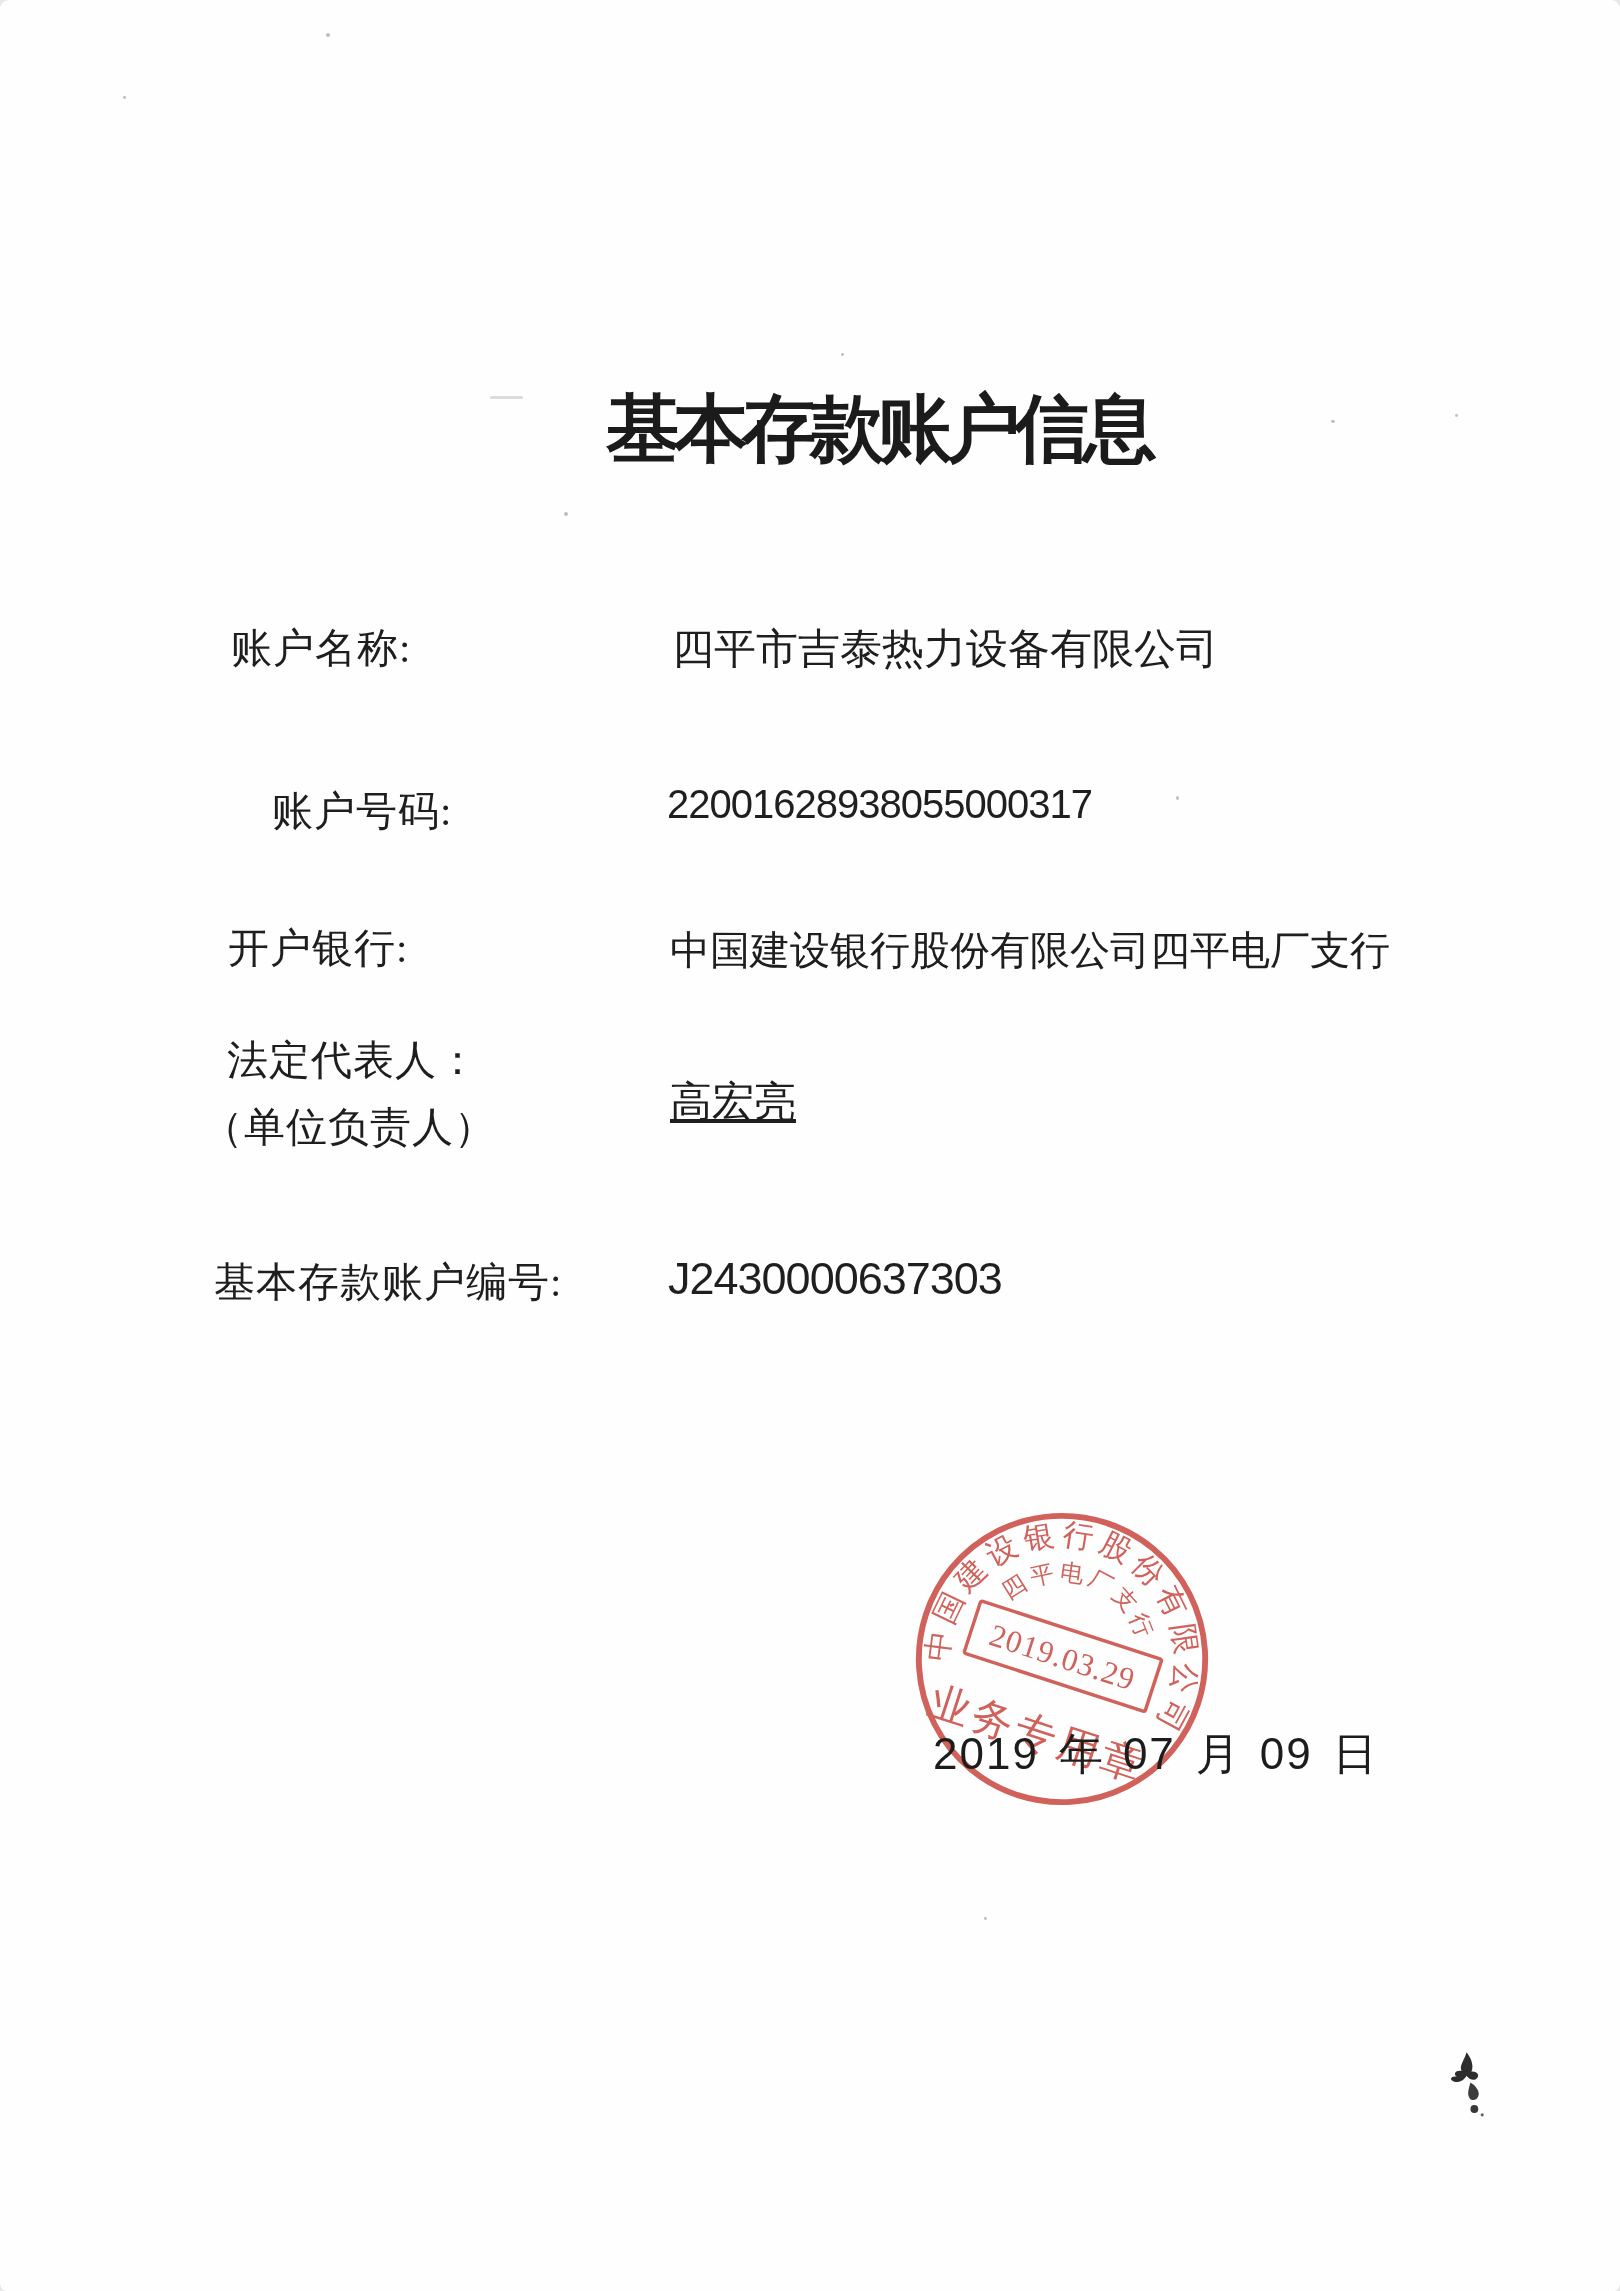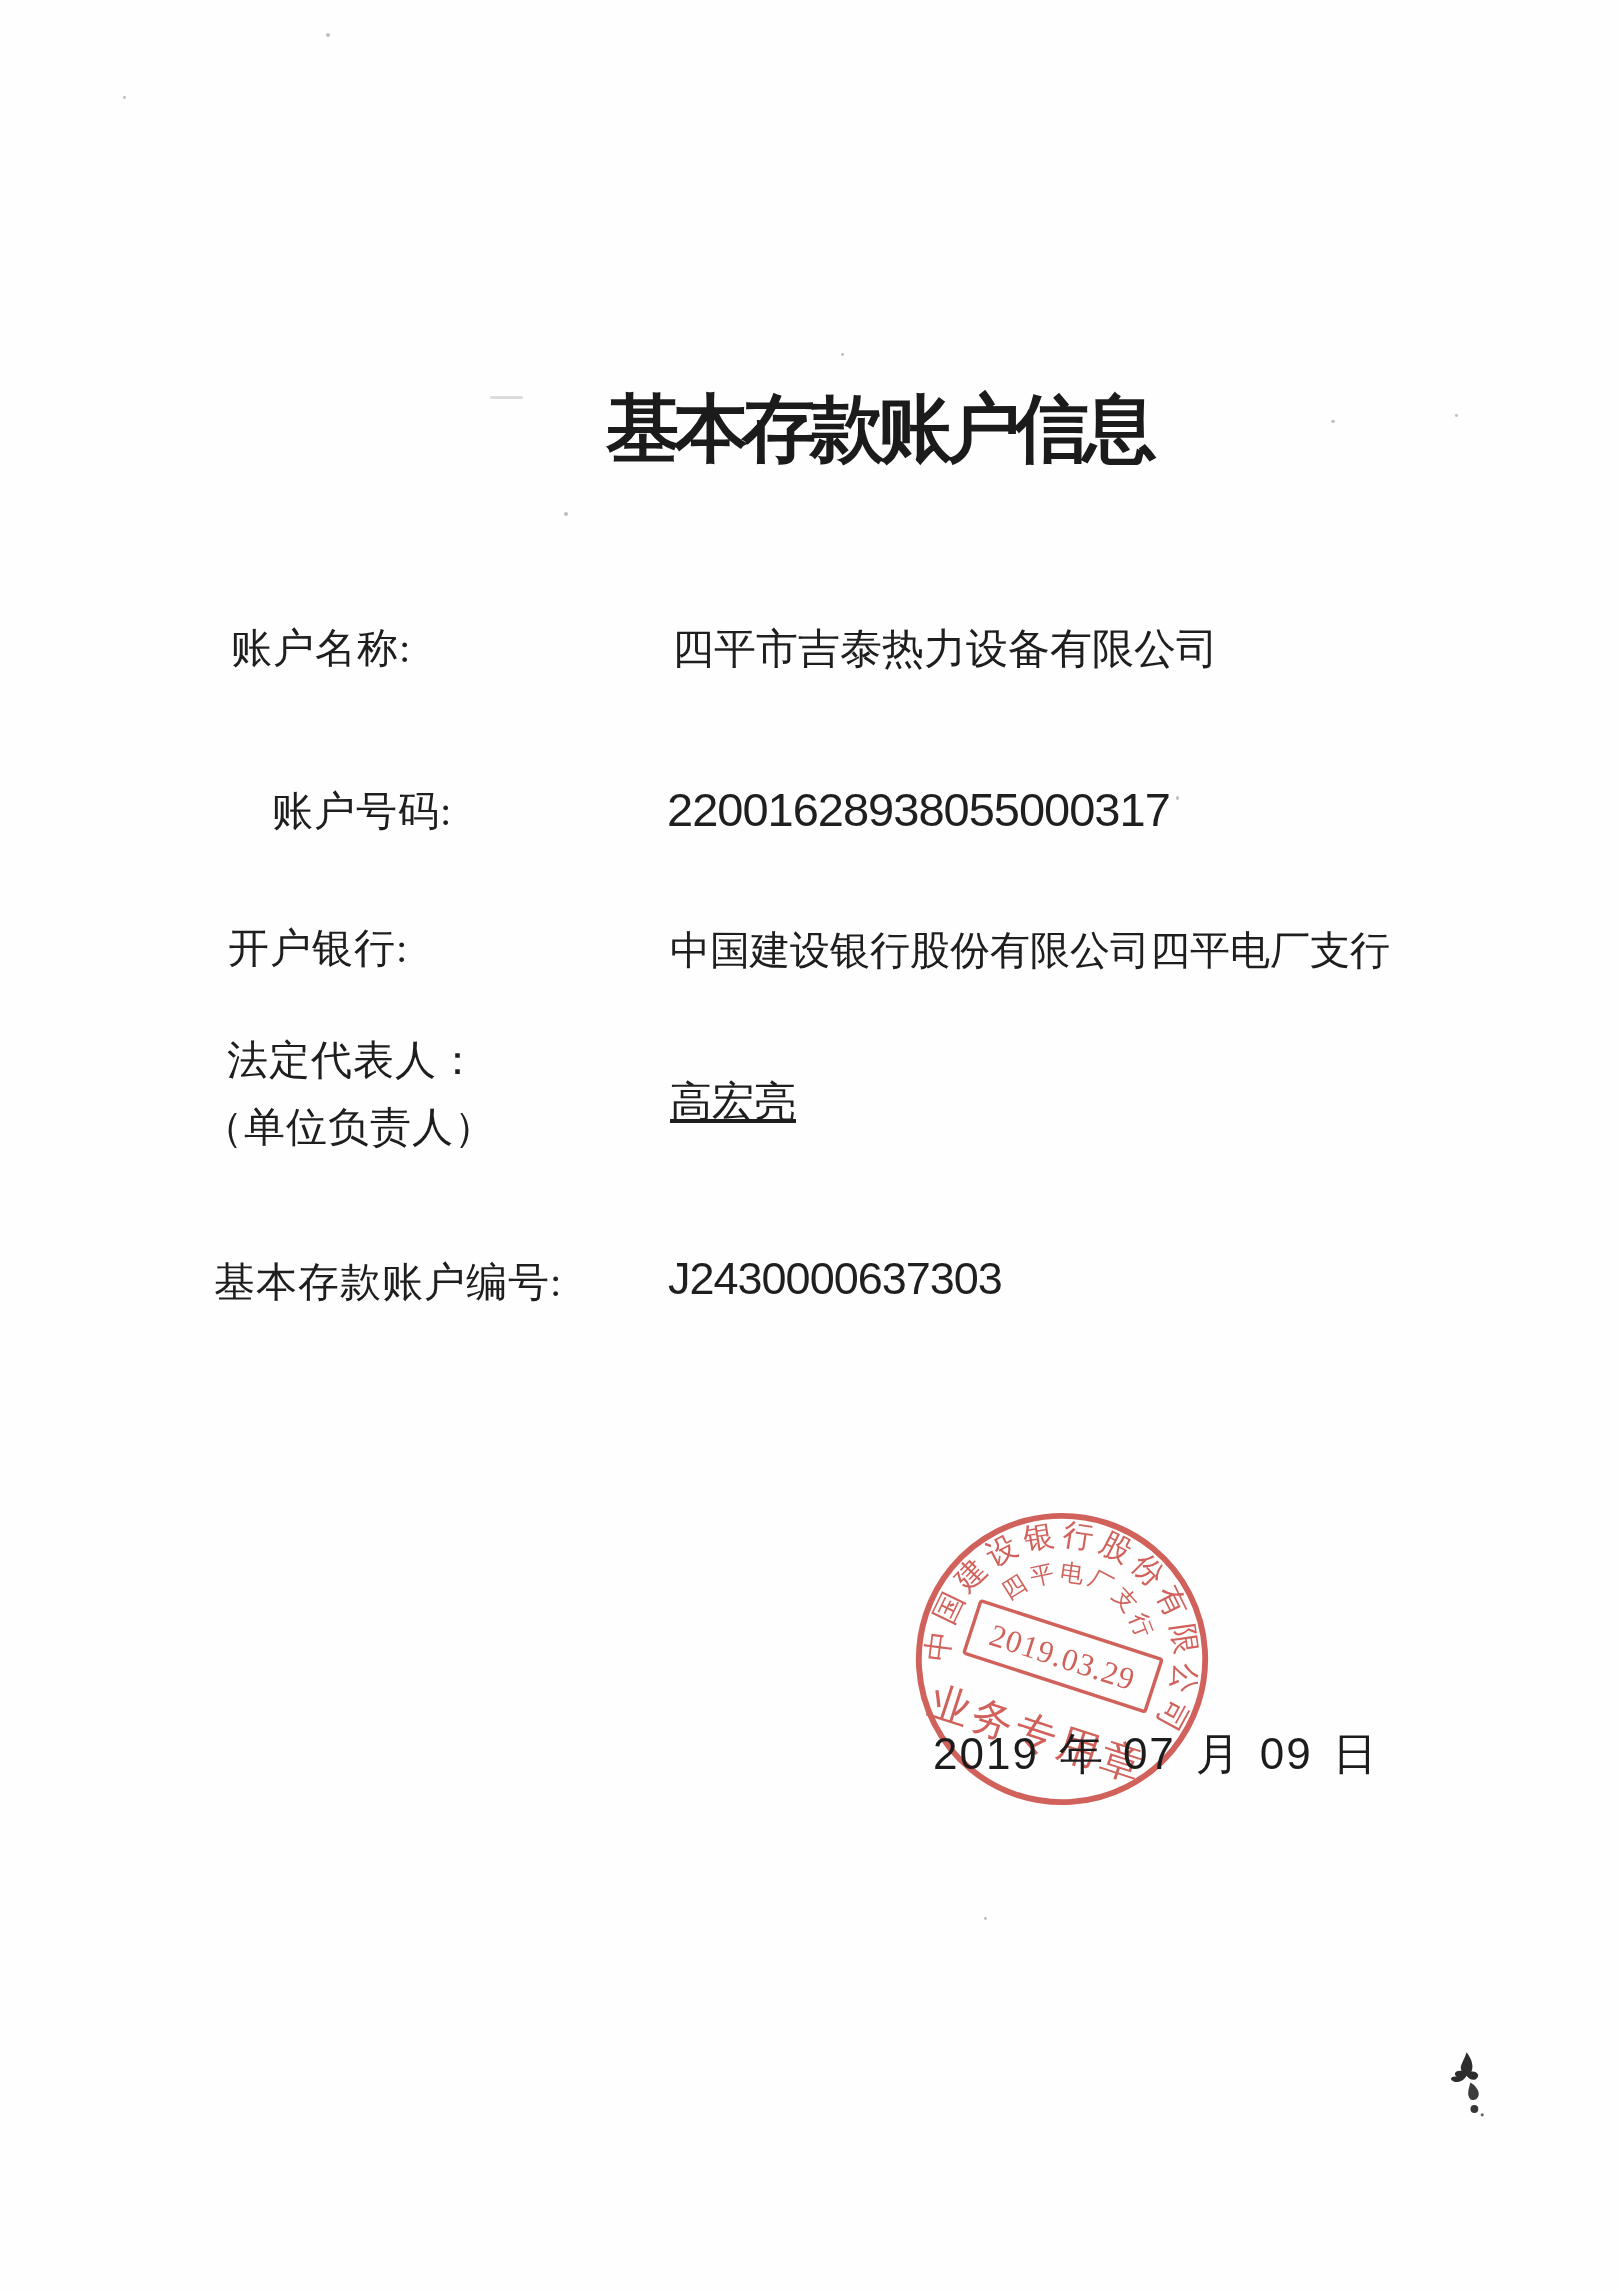--- a/index.html
+++ b/index.html
@@ -4,20 +4,21 @@
 <style>
   html,body{margin:0;padding:0;background:#e8e8e8;}
   .page{
     position:relative;
     width:1620px;height:2292px;
     margin:0 auto;
     background:#fefefe;
     overflow:hidden;
     font-family:"Liberation Serif","DejaVu Serif",serif;
     color:#242424;
+    border-radius:9px;
   }
   .title{
     position:absolute;
     left:606px;top:380px;
     font-size:74px;
     font-weight:700;
     letter-spacing:-5.9px;
     color:#1b1b1b;
     margin:0;
     white-space:nowrap;
@@ -31,21 +32,21 @@
   }
   .value-cn{
     position:absolute;
     font-size:42px;
     color:#1e1e1e;
     white-space:nowrap;
   }
   .value-num{
     position:absolute;
     font-family:"Liberation Sans","DejaVu Sans",sans-serif;
-    font-size:47px;
+    font-size:40px;
     letter-spacing:-1px;
     color:#1f1f1f;
     white-space:nowrap;
   }
   
   .r1-label{left:231px;top:621px;text-align:right;}
   .r1-value{left:672px;top:621px;}
   .r2-label{left:228px;top:784px;margin-left:44px;}
   .r2-value{left:667px;top:782px;}
   .r3-label{left:228px;top:921px;}

